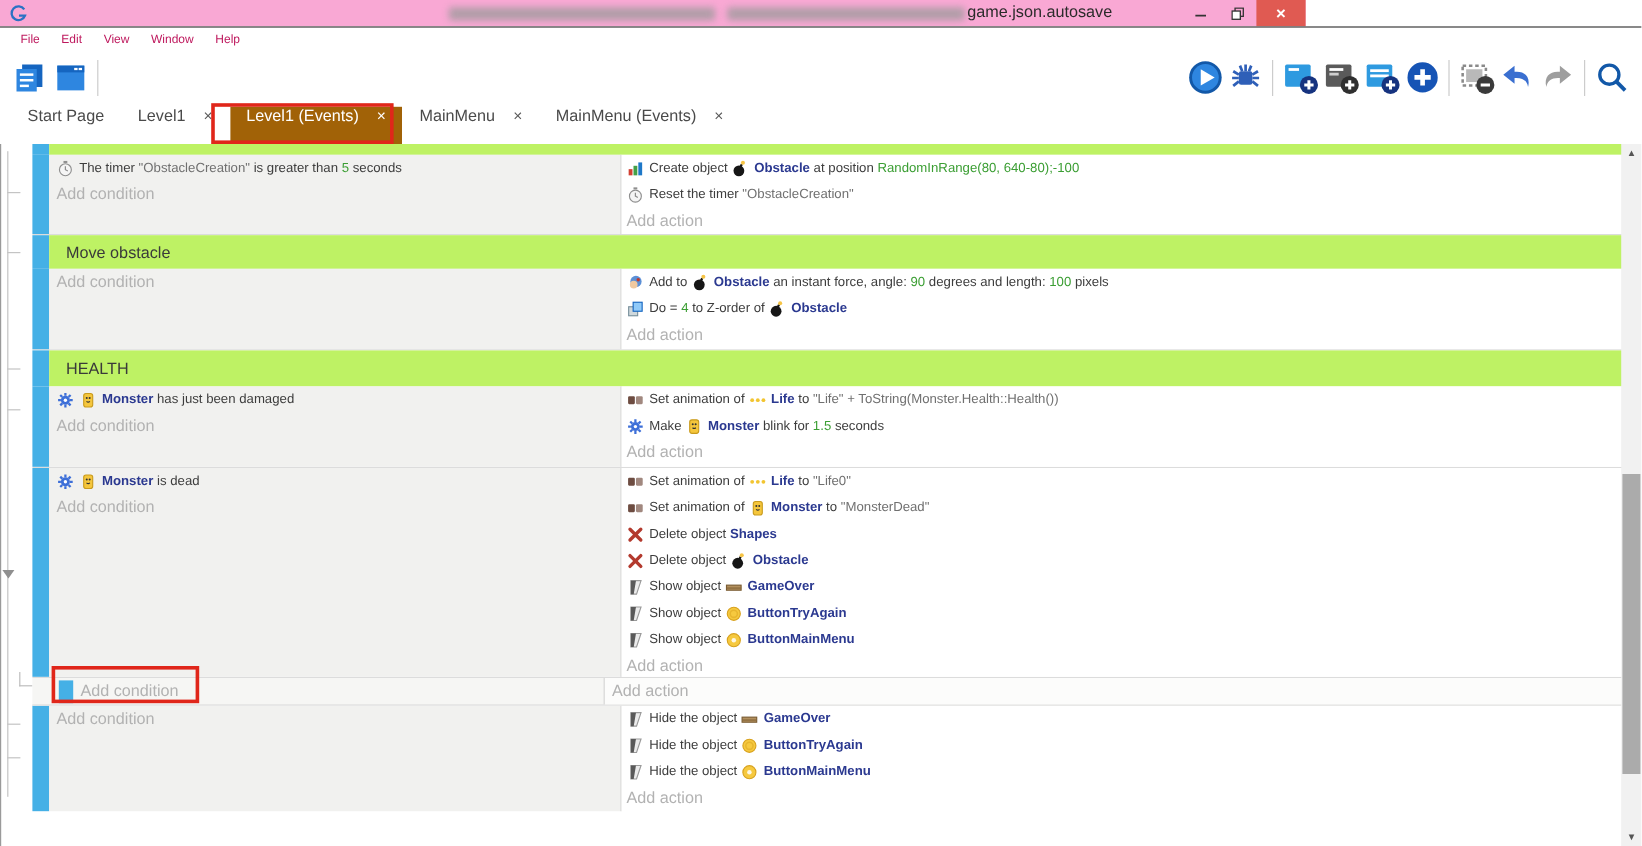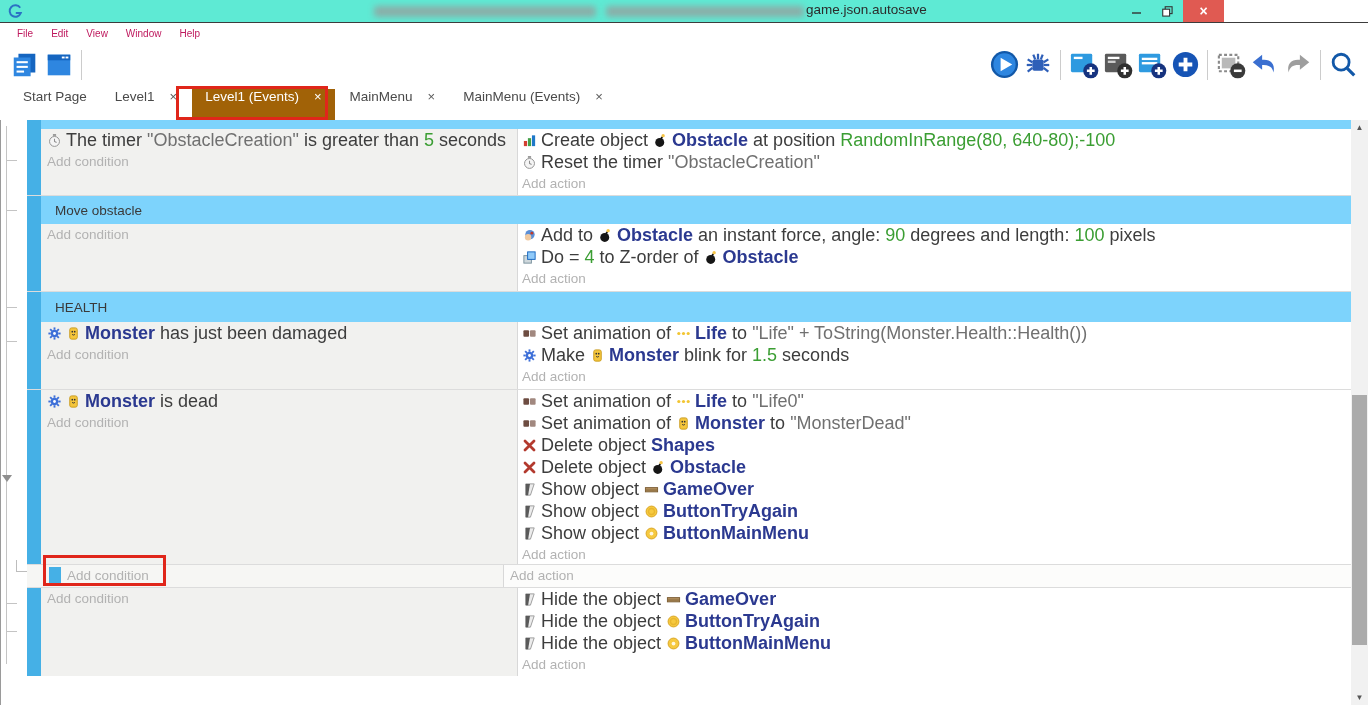--- a/index.html
+++ b/index.html
@@ -1,20 +1,20 @@
 <!DOCTYPE html>
 <html><head>
 <meta charset="utf-8">
 <style>
   * { margin:0; padding:0; box-sizing:border-box; }
   html,body { width:1368px; height:705px; overflow:hidden; }
   body { font-family:"Liberation Sans", sans-serif; background:#fff; color:#3d3d3d; position:relative; }
 
   
-  .titlebar { position:absolute; left:0; top:0; width:1224px; height:22px; background:#5eead4; }
+  .titlebar { position:absolute; left:0; top:0; width:1088px; height:22px; background:#f9a8d4; }
   .logo { position:absolute; left:7px; top:3px; }
   .blurblk { position:absolute; top:6px; height:11px; background:#9a9a9a; border-radius:2px; filter:blur(3px); opacity:.75; }
   .blurA { left:374px; width:222px; }
   .blurB { left:606px; width:198px; }
   .title-text { position:absolute; left:806px; top:2px; font-size:13.5px; color:#2b2b2b; }
   .winbtns { position:absolute; right:0; top:0; height:22px; display:flex; }
   .winbtn { width:31px; height:22px; display:flex; align-items:center; justify-content:center; }
   .winbtn.close { width:41px; background:#e05a52; color:#fff; font-size:14px; font-weight:bold; }
 
   
@@ -33,25 +33,25 @@
   .tab .x { margin-left:15px; font-size:13px; color:#5a5a5a; }
   .tab.active { background:#a16207; color:#fff; }
   .tab.active .x { color:#fff; }
   .annot-tab { position:absolute; left:176px; top:1px; width:152px; height:34px; border:3px solid #e0261a; pointer-events:none; }
 
   
   .sheet { position:absolute; left:0; top:120px; width:1368px; height:585px; background:#fff; border-left:1px solid #9a9a9a; }
   .rows { position:absolute; left:26px; top:0; width:1325px; height:585px; }
   .row { display:flex; width:100%; }
   .bar { width:14px; background:#45b0e6; flex:none; }
-  .comment-label { flex:1; background:#7dd3fc; display:flex; align-items:center; padding-left:14px; font-size:13.5px; color:#3a3a3a; }
+  .comment-label { flex:1; background:#bef264; display:flex; align-items:center; padding-left:14px; font-size:13.5px; color:#3a3a3a; }
   .event { border-bottom:1px solid #dcdcdc; }
   .cond { width:477px; background:#f1f1ef; border-right:1px solid #d8d8d8; flex:none; overflow:hidden; }
   .acts { flex:1; background:#fff; overflow:hidden; }
-  .line { height:22px; display:flex; align-items:center; padding-left:6px; font-size:18px; white-space:nowrap; }
+  .line { height:22px; display:flex; align-items:center; padding-left:6px; font-size:11px; white-space:nowrap; }
   .acts .line { padding-left:4px; }
   .line span { white-space:pre; }
   .addline { height:22px; line-height:22px; padding-left:6px; font-size:13.5px; color:#b2b2b2; white-space:nowrap; }
   .acts .addline { padding-left:4px; }
   .t { color:#3d3d3d; }
   .str { color:#707070; }
   .val { color:#3b9e33; }
   .obj { color:#2b3990; font-weight:bold; }
   .ic { display:inline-flex; width:15px; height:15px; margin-right:4px; flex:none; align-items:center; justify-content:center; }
   .ic svg { width:15px; height:15px; }

